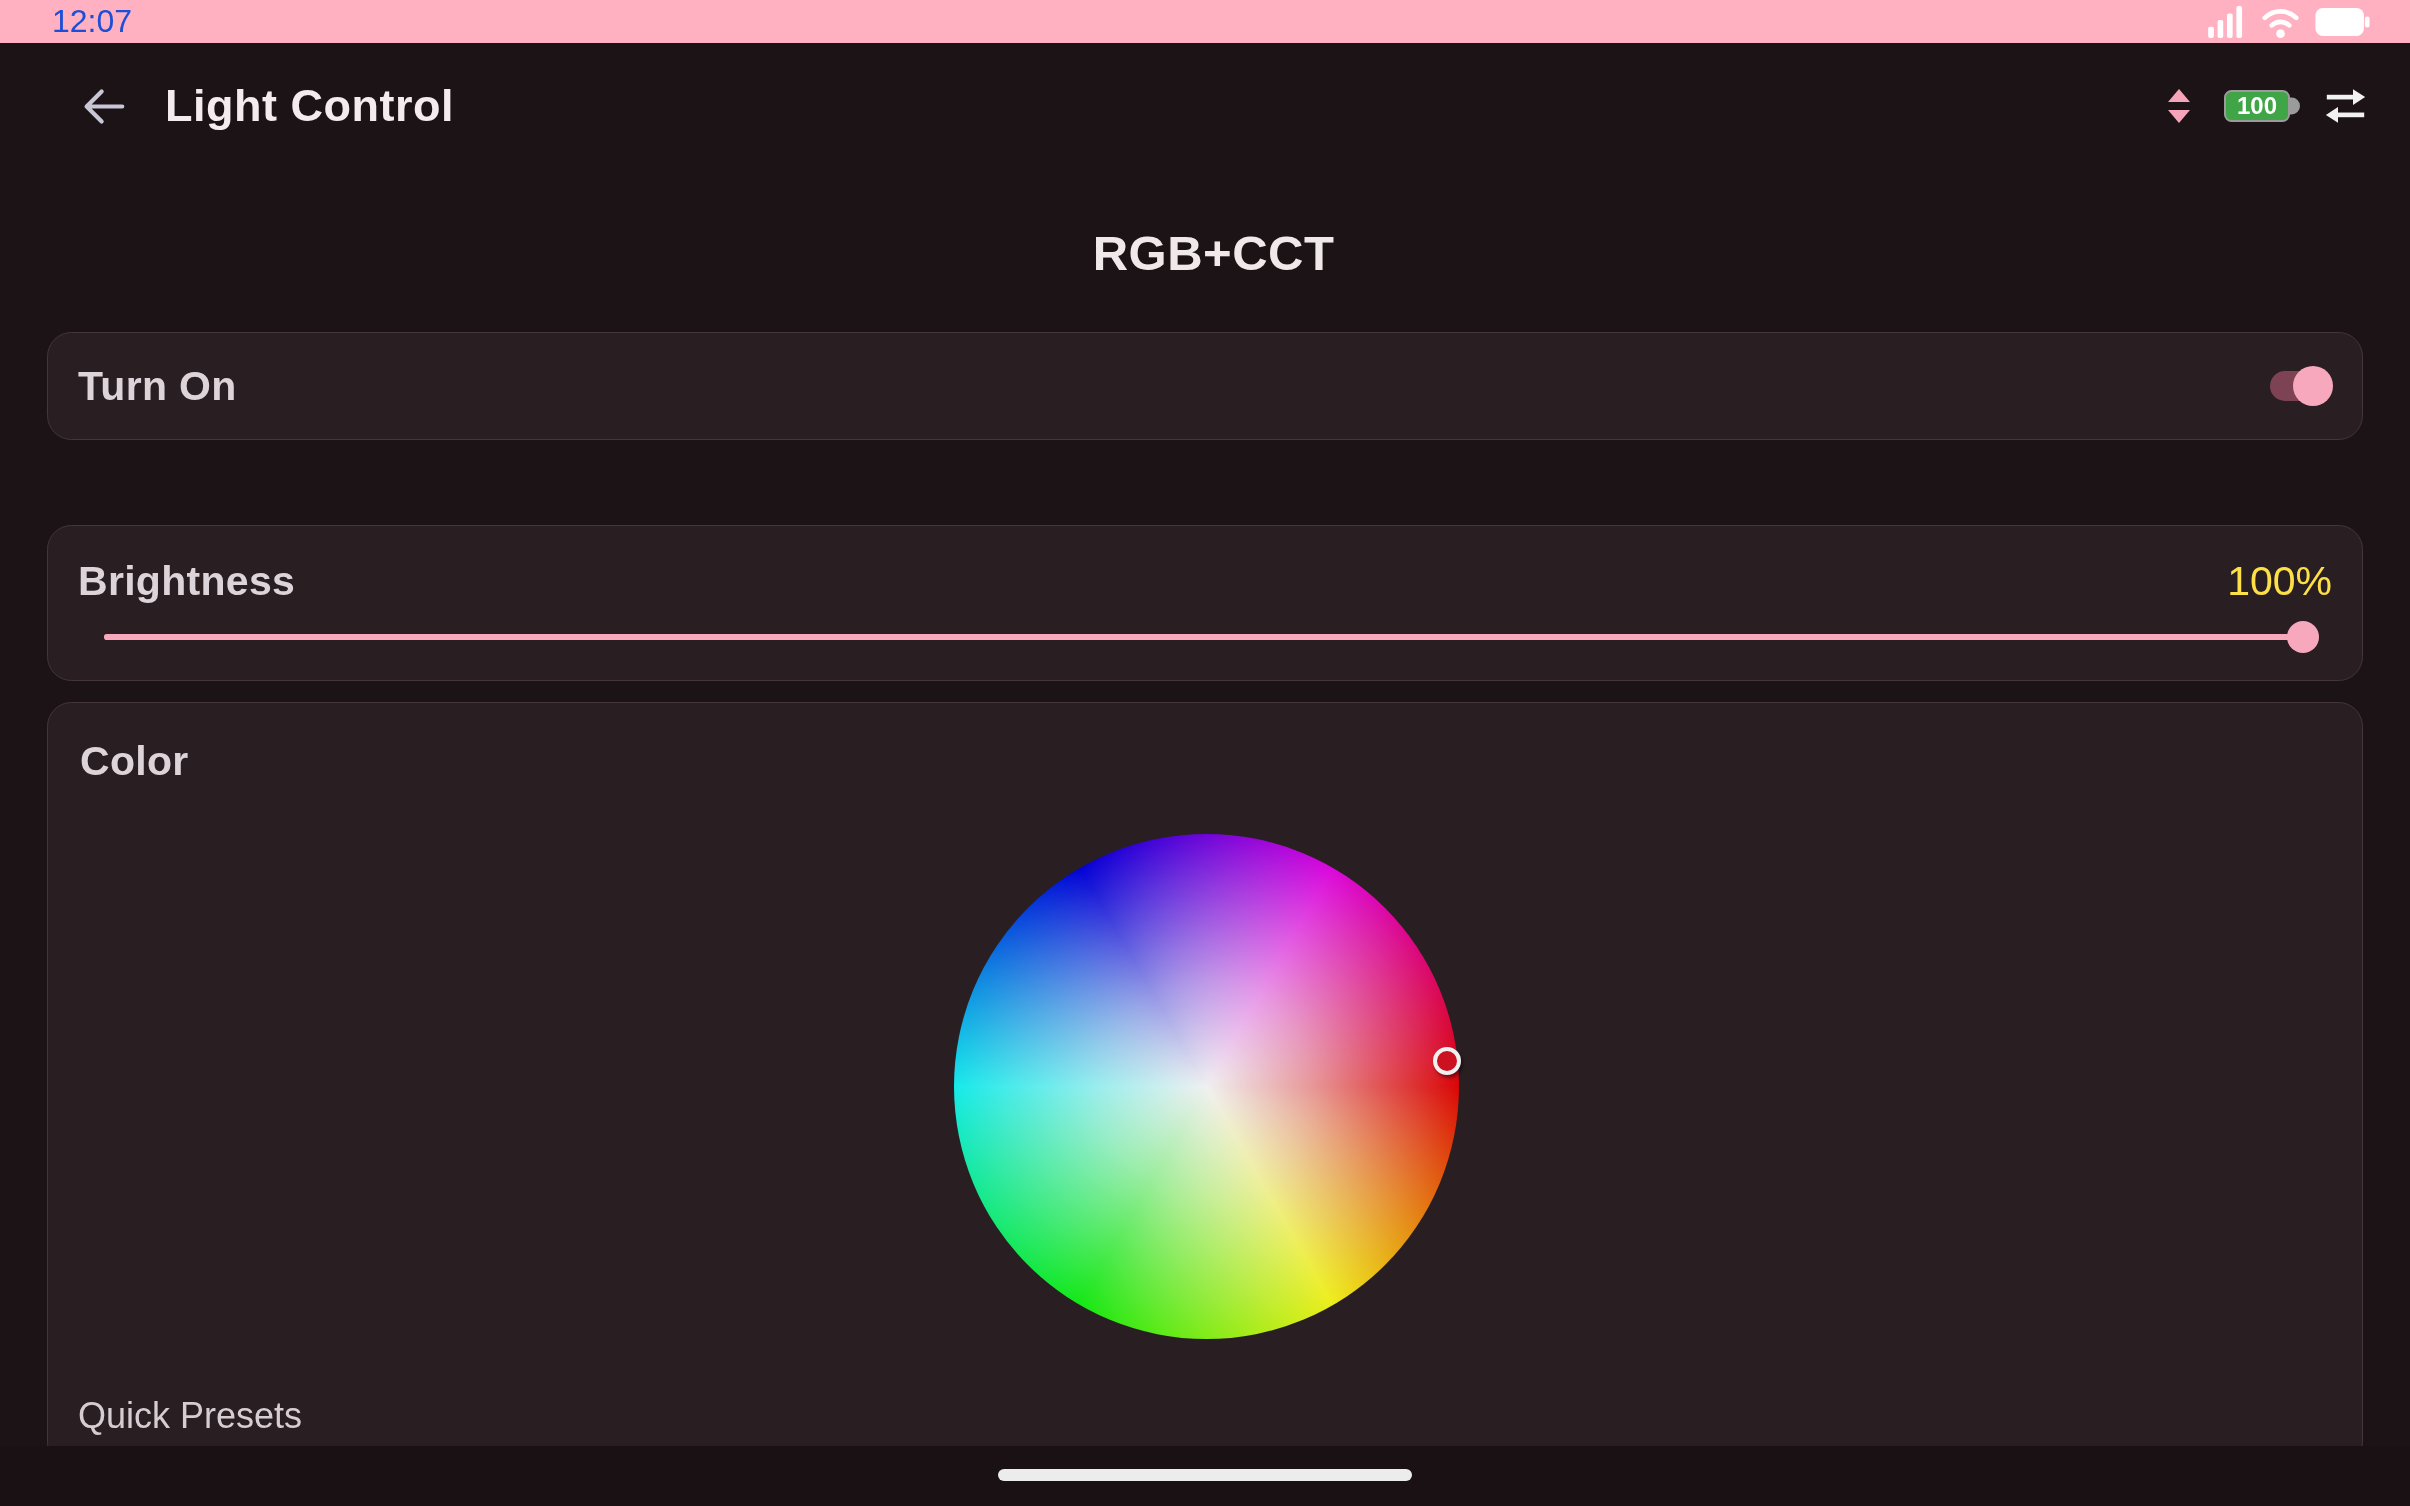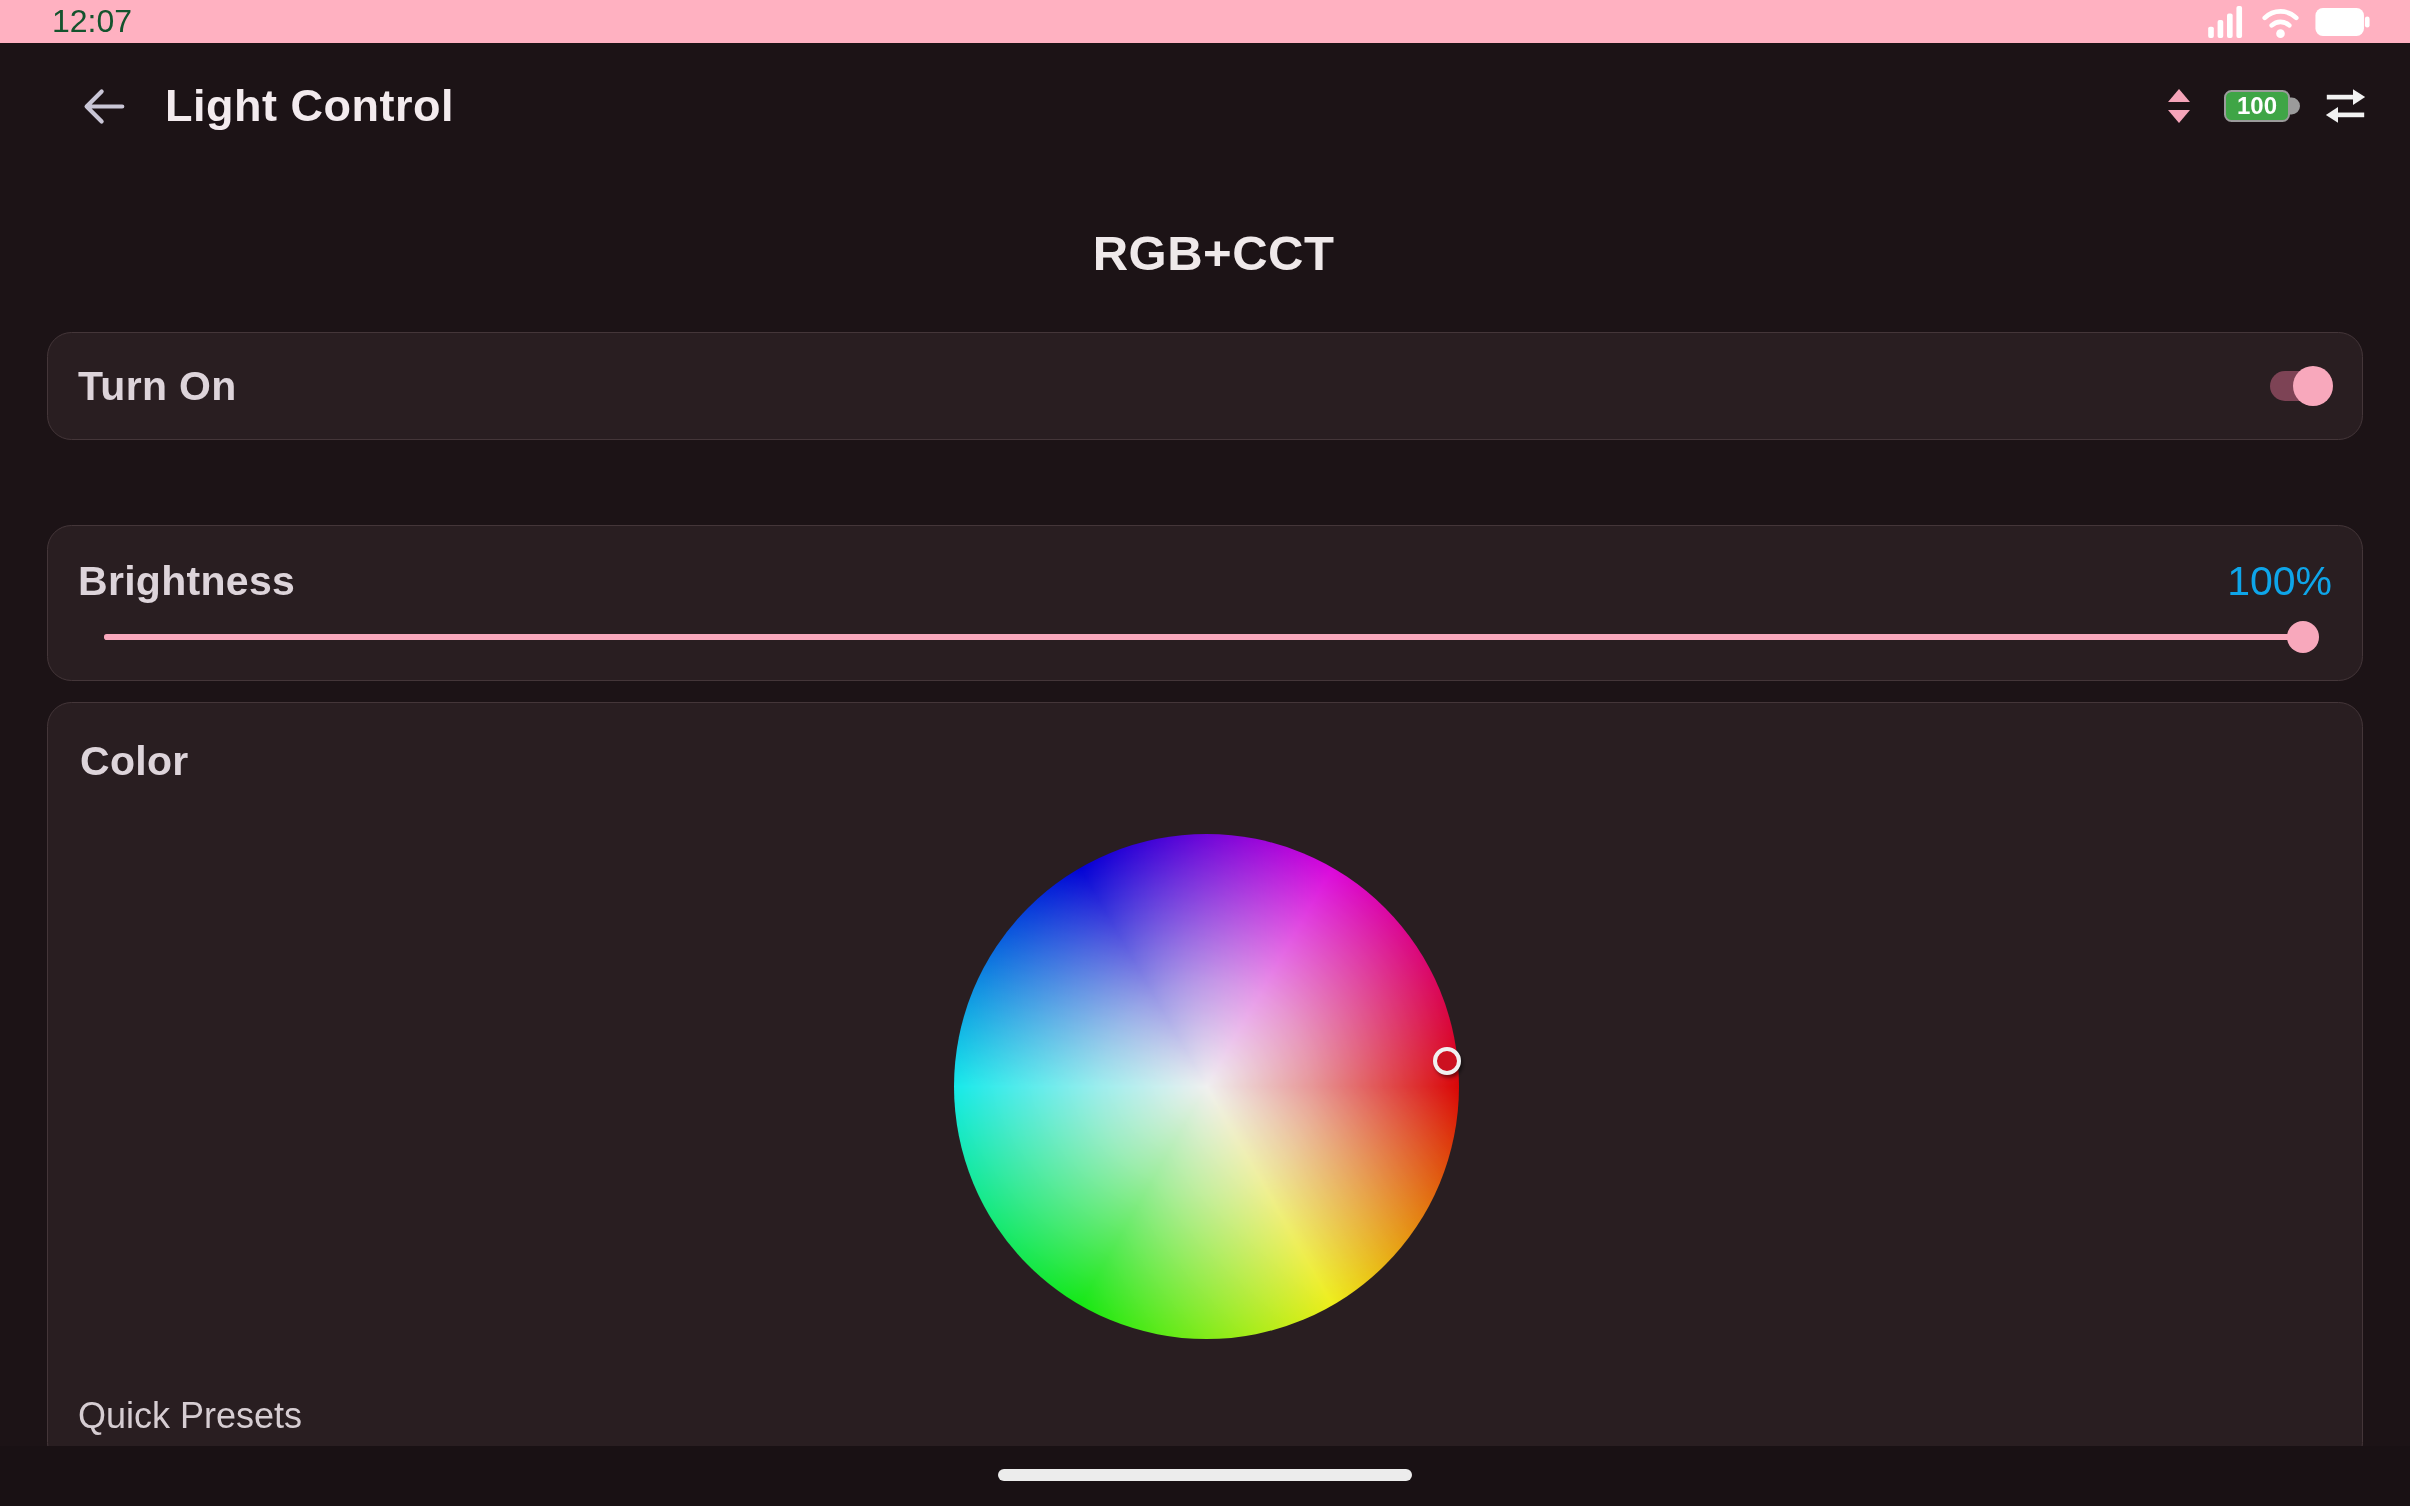--- a/index.html
+++ b/index.html
@@ -9,21 +9,21 @@
     background:#1c1316;
     font-family:"Liberation Sans","DejaVu Sans",sans-serif;
   }
   
   .statusbar{
     position:absolute;left:0;top:0;width:2411px;height:43px;
     background:#ffb1c1;display:flex;align-items:center;
   }
   .statusbar .time{
     position:absolute;left:52px;top:0;line-height:43px;
-    color:#14532d;font-size:32px;font-weight:400;
+    color:#1d4ed8;font-size:32px;font-weight:400;
   }
   .status-icons{
     position:absolute;right:41px;top:0;height:43px;
     display:flex;align-items:center;gap:13px;
   }
   
   .appbar{
     position:absolute;left:0;top:43px;width:2411px;height:126px;
     display:flex;align-items:center;
   }
@@ -66,21 +66,21 @@
     position:relative;margin-left:auto;width:58px;height:30px;border-radius:15px;
     background:#7d4355;cursor:pointer;
   }
   .switch .thumb{
     position:absolute;right:-4.7px;top:50%;transform:translateY(-50%);
     width:40px;height:40px;border-radius:50%;background:#f8a8bc;
   }
   
   .brightness-card{top:493px;height:156px;padding:32px 30px 0 30px;margin-top:32px;}
   .brightness-head{display:flex;align-items:baseline;}
-  .brightness-value{margin-left:auto;color:#0ea5e9;font-size:41px;font-weight:400;}
+  .brightness-value{margin-left:auto;color:#fde047;font-size:41px;font-weight:400;}
   .slider{
     position:absolute;left:56px;right:52px;top:95px;height:32px;cursor:pointer;
   }
   .slider .track{
     position:absolute;left:0;right:0;top:13px;height:5.6px;border-radius:2.8px;background:#5a3340;
   }
   .slider .fill{height:5.6px;border-radius:2.8px;background:#f8a8bc;width:100%;}
   .slider .sthumb{
     position:absolute;right:-9.4px;top:0;width:32px;height:32px;border-radius:50%;background:#f8a8bc;
   }

